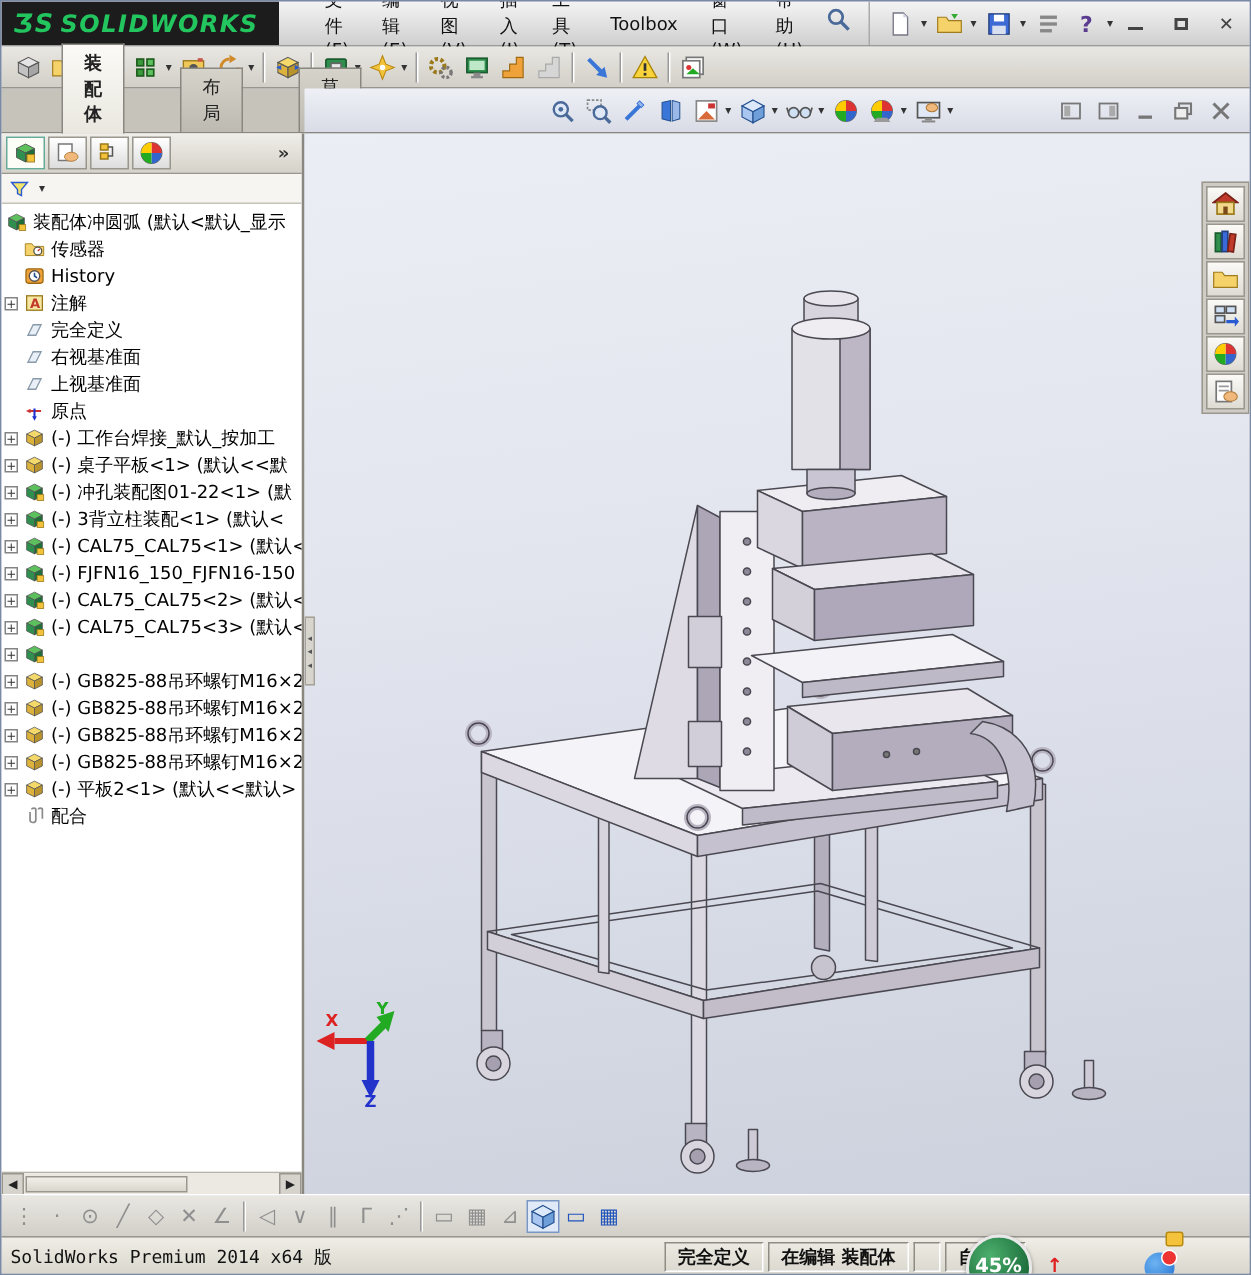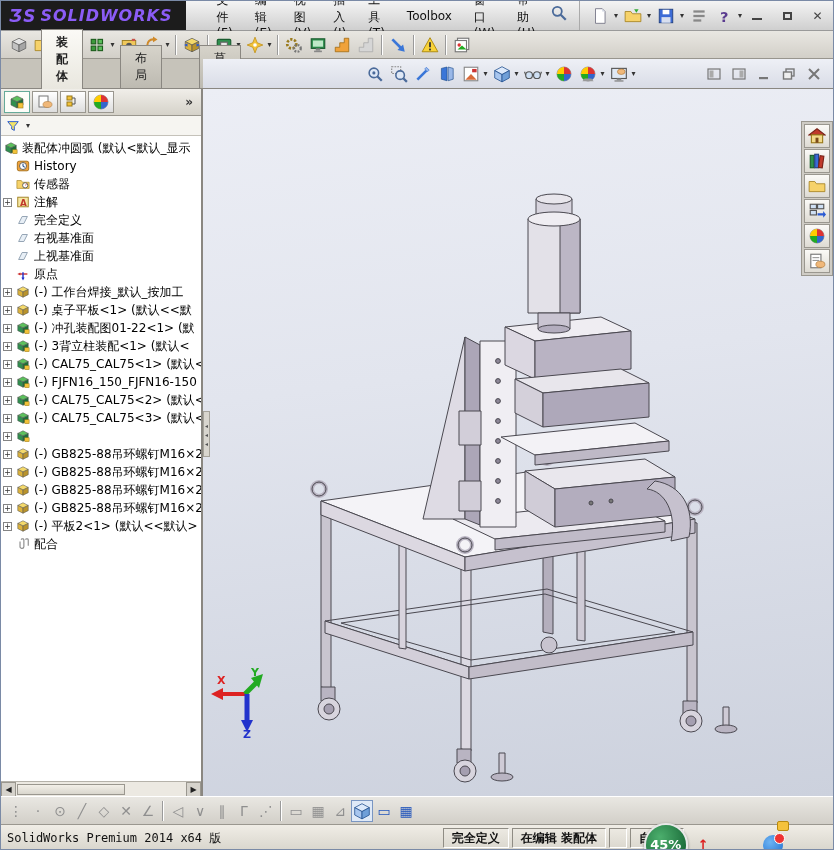--- a/index.html
+++ b/index.html
@@ -3,21 +3,21 @@
 <meta charset="utf-8">
 <style>
   * { margin:0; padding:0; box-sizing:border-box; }
   html,body { width:834px; height:850px; overflow:hidden; }
   body { font-family:"DejaVu Sans", sans-serif; font-size:12px; background:#c9ccd6; border:1px solid #7a8aa6; }
   .app { width:834px; height:850px; display:flex; flex-direction:column; }
 
   
   .titlebar { height:30px; display:flex; align-items:stretch; background:linear-gradient(#f4f4f4,#cfcfcf); border-bottom:1px solid #9a9a9a; }
   .redstripe { width:6px; background:#c00; }
-  .logo { background:#1c1c1c; color:#8b5cf6; display:flex; align-items:center; padding:0 14px 0 8px; font-style:italic; font-weight:bold; letter-spacing:1px; }
+  .logo { background:#1c1c1c; color:#22c55e; display:flex; align-items:center; padding:0 14px 0 8px; font-style:italic; font-weight:bold; letter-spacing:1px; }
   .logo .glyph { font-size:17px; margin-right:4px; }
   .logo .word { font-size:16px; }
   .menubar { display:flex; align-items:center; padding-left:20px; gap:2px; }
   .menu-item { padding:4px 10px; color:#111; cursor:default; }
   .tb-search { width:26px; height:22px; display:flex; align-items:center; justify-content:center; margin-left:4px; }
   .quickbar { display:flex; align-items:center; margin-left:10px; border-left:1px solid #aaa; padding-left:8px; gap:1px; }
   .winctl { margin-left:auto; display:flex; align-items:center; gap:4px; padding-right:8px; }
   .winbtn { width:26px; height:18px; display:flex; align-items:center; justify-content:center; color:#444; border:1px solid transparent; }
   .minglyph { width:10px; border-bottom:2px solid #444; height:8px; }
   .restglyph { width:9px; height:8px; border:2px solid #444; }
@@ -547,37 +547,37 @@
                 </g>
                 <rect x="10" y="10" width="5" height="4.5" fill="#f2c23a" stroke="#9a7a1a" stroke-width="0.6"></rect>
               </svg>
             </span>
             <span class="tlabel">装配体冲圆弧 (默认&lt;默认_显示</span>
           </div>
           <div class="trow">
             <div class="expspace"></div>
             <span class="tico">
               <svg width="14" height="14" viewBox="0 0 16 16">
+                <path d="M1 4 L6 4 L7.5 6 L15 6 L15 13 L1 13 Z" fill="#f6d26a" stroke="#a07d1c" stroke-width="0.7"></path>
+                <circle cx="10.5" cy="9.5" r="3" fill="#fff" stroke="#555"></circle>
+                <line x1="10.5" y1="9.5" x2="12.2" y2="8" stroke="#c33"></line>
+              </svg>
+            </span>
+            <span class="tlabel">传感器</span>
+          </div>
+          <div class="trow">
+            <div class="expspace"></div>
+            <span class="tico">
+              <svg width="14" height="14" viewBox="0 0 16 16">
                 <rect x="1.5" y="2.5" width="13" height="11" rx="2" fill="#f0a23a" stroke="#a06a12"></rect>
                 <circle cx="8" cy="8" r="4" fill="#fff" stroke="#555"></circle>
                 <path d="M8 5.5 L8 8 L10 9.5" fill="none" stroke="#23508f" stroke-width="1.2"></path>
               </svg>
             </span>
             <span class="tlabel">History</span>
-          </div>
-          <div class="trow">
-            <div class="expspace"></div>
-            <span class="tico">
-              <svg width="14" height="14" viewBox="0 0 16 16">
-                <path d="M1 4 L6 4 L7.5 6 L15 6 L15 13 L1 13 Z" fill="#f6d26a" stroke="#a07d1c" stroke-width="0.7"></path>
-                <circle cx="10.5" cy="9.5" r="3" fill="#fff" stroke="#555"></circle>
-                <line x1="10.5" y1="9.5" x2="12.2" y2="8" stroke="#c33"></line>
-              </svg>
-            </span>
-            <span class="tlabel">传感器</span>
           </div>
           <div class="trow">
             <div class="expbox">+</div>
             <span class="tico">
               <svg width="14" height="14" viewBox="0 0 16 16">
                 <rect x="2" y="2.5" width="12" height="11" fill="#f6e7a2" stroke="#9a7a1a"></rect>
                 <text x="4.5" y="12" font-size="10" font-weight="bold" fill="#c0392b">A</text>
               </svg>
             </span>
             <span class="tlabel">注解</span>

